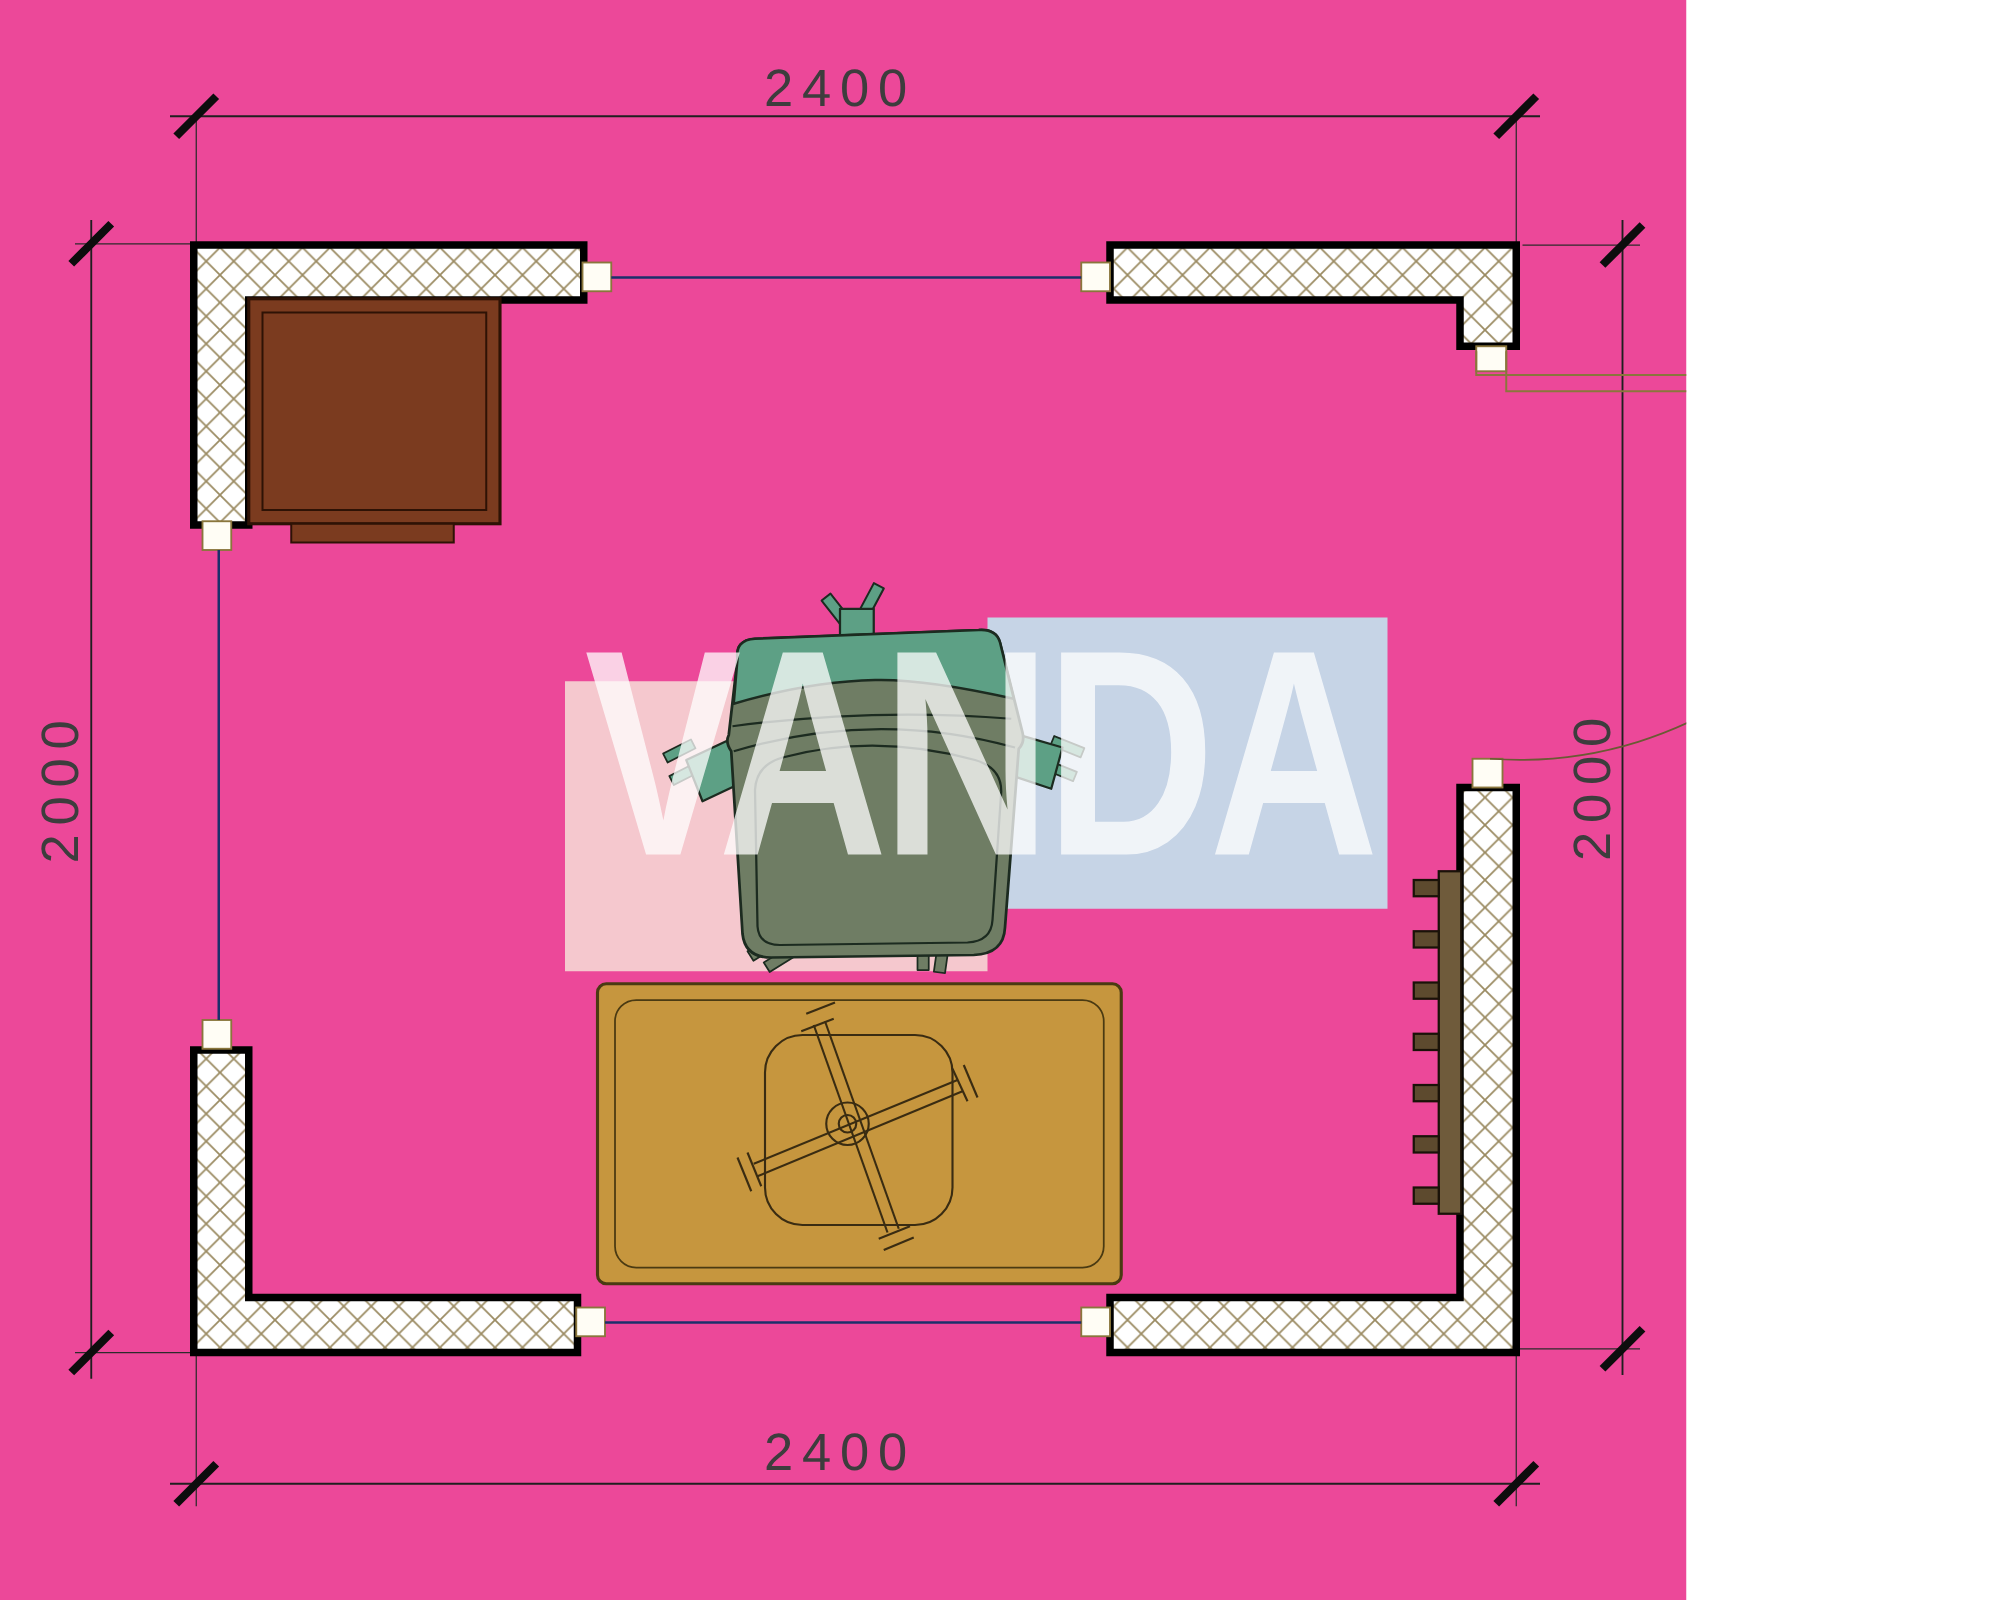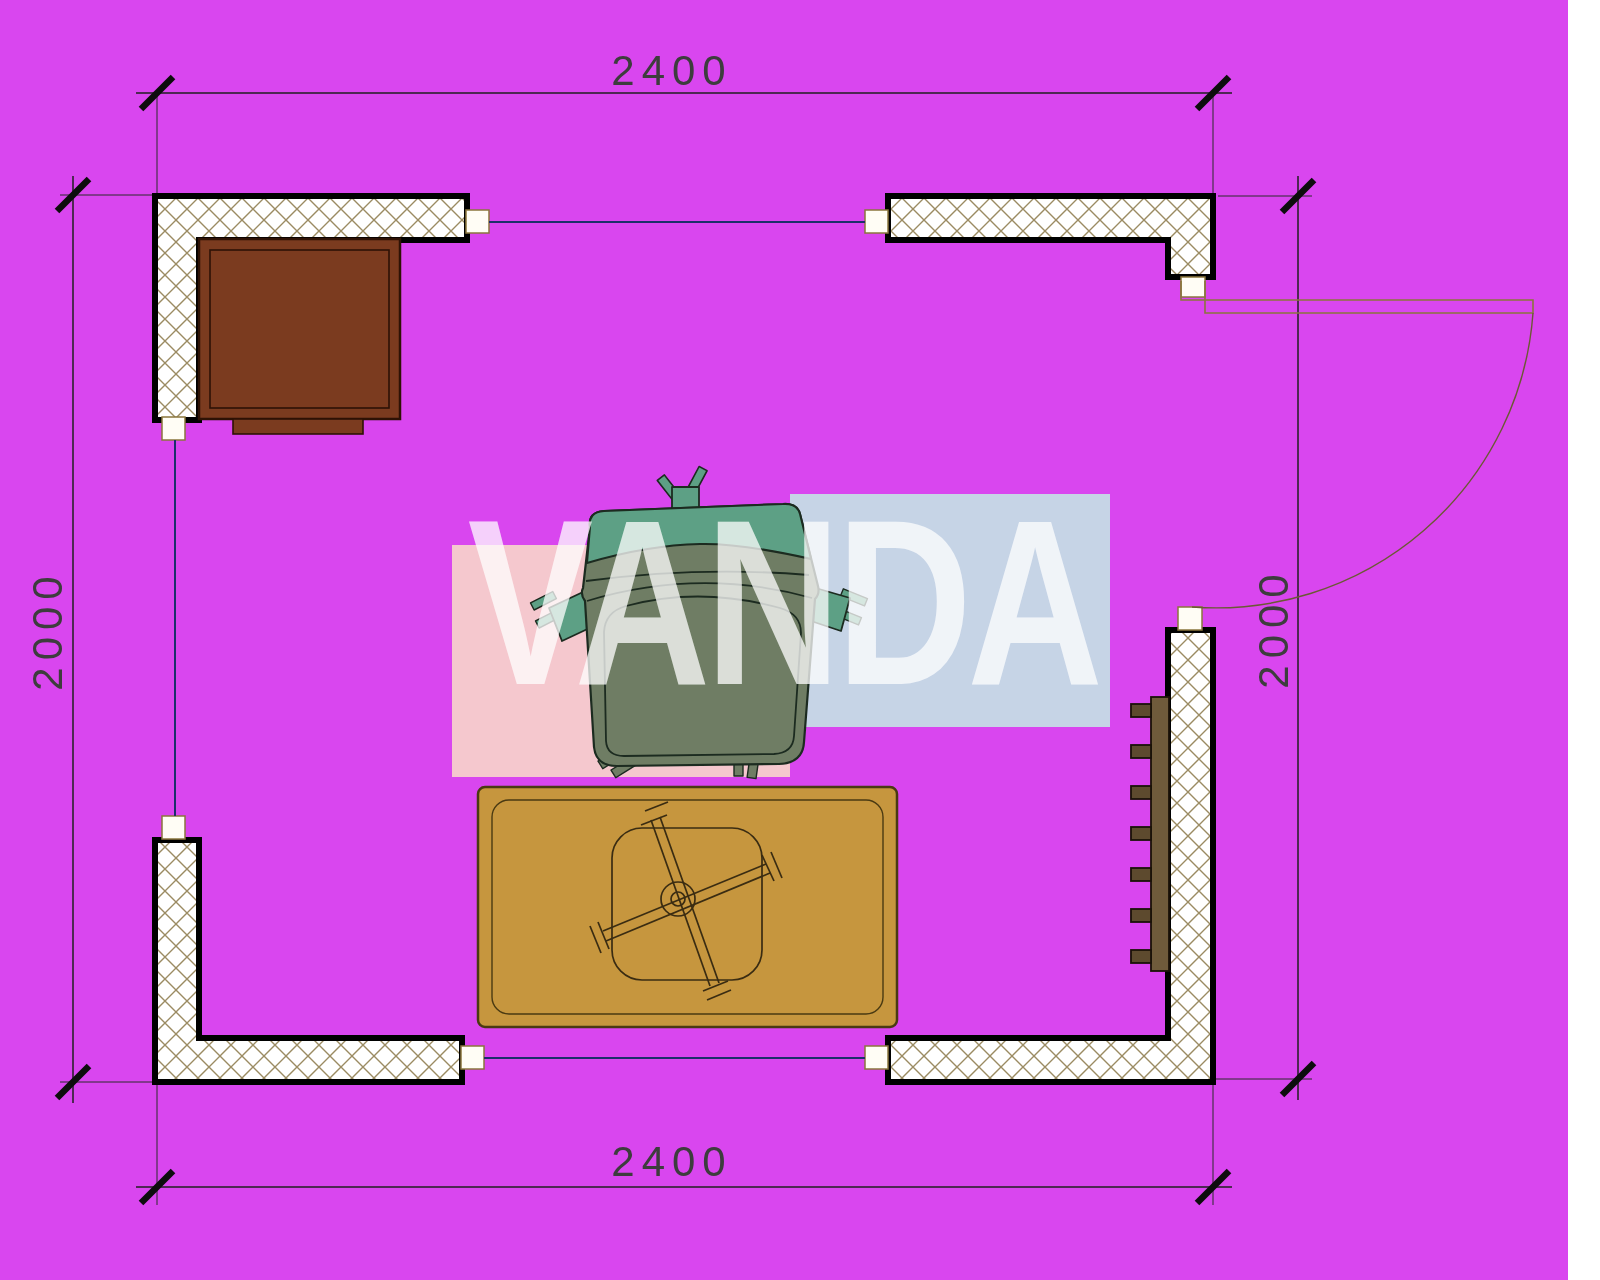--- a/index.html
+++ b/index.html
@@ -1,19 +1,19 @@
 <!DOCTYPE html>
 <html><head>
 <meta charset="utf-8">
 <style>
   html,body{margin:0;padding:0;background:#ffffff;}
   .canvas{
     position:relative;
-    width:1568px;height:1280px;
-    background:#d946ef;
+    width:1349px;height:1280px;
+    background:#ec4899;
     overflow:hidden;
     font-family:"Liberation Sans", sans-serif;
   }
   .plan-svg{position:absolute;left:0;top:0;width:1600px;height:1280px;}
   .dim-label{
     position:absolute;
     color:#3d3d3d;
     font-size:42px;
     font-weight:400;
     letter-spacing:7px;

